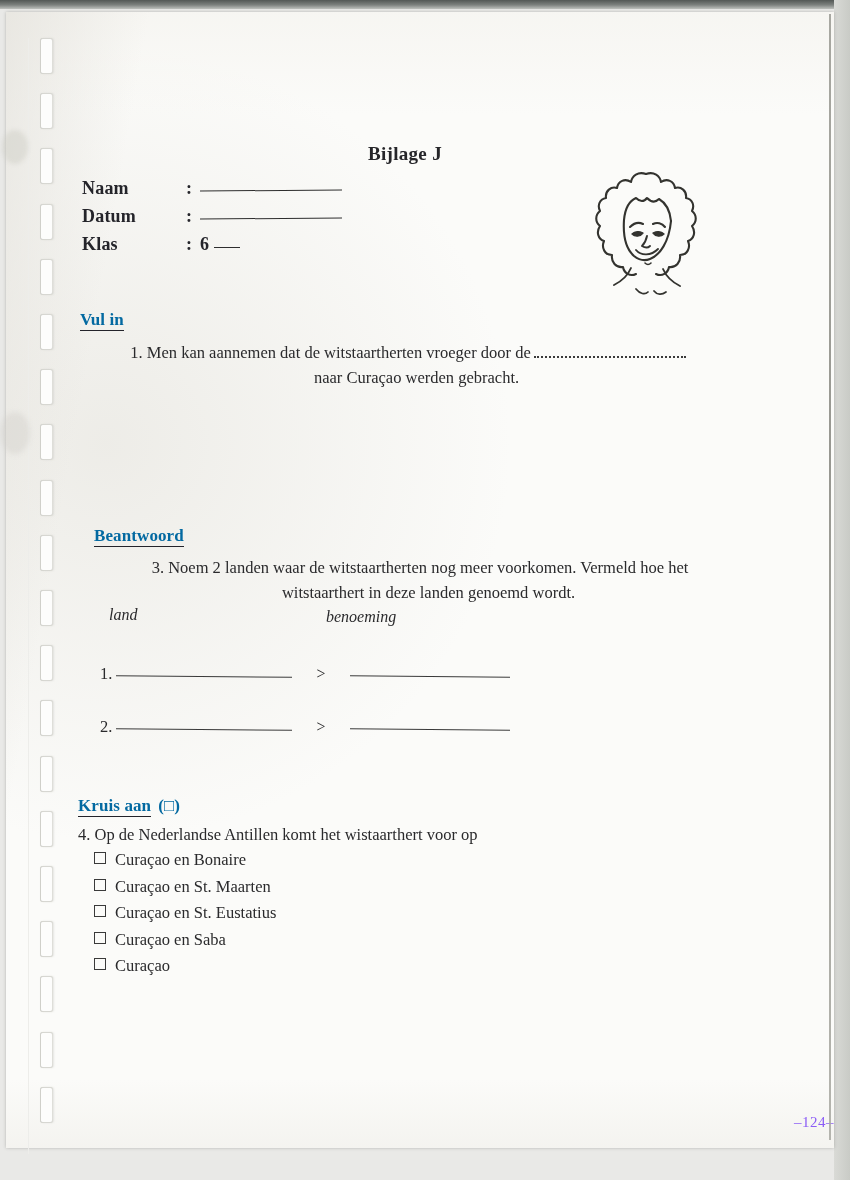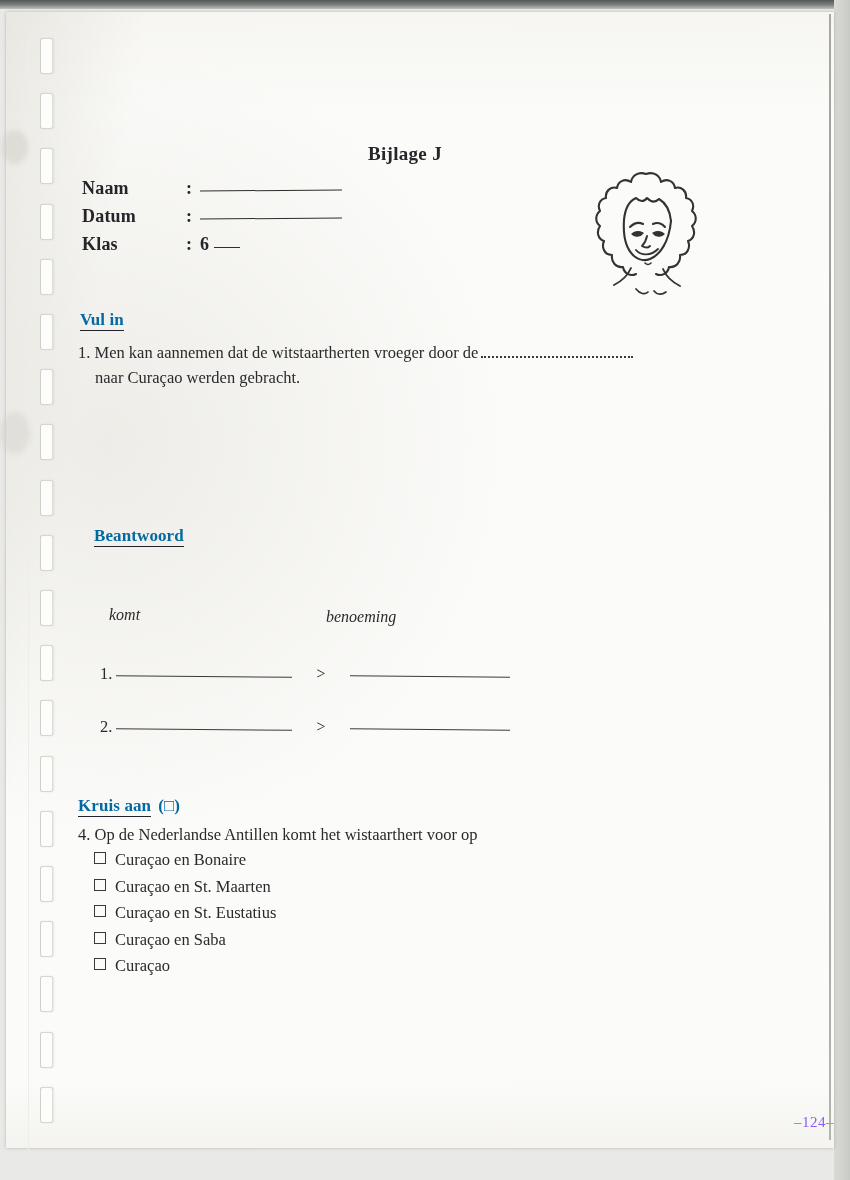--- a/index.html
+++ b/index.html
@@ -156,20 +156,21 @@
     font-weight: bold;
     margin-left: 7px;
   }
 
   
   .question {
     position: absolute;
     font-size: 16.5px;
     line-height: 25px;
     color: #2a2a2c;
+    text-align: center;
   }
   .q-indent {
     display: block;
     margin-left: 17px;
   }
   .dotted-fill {
     display: inline-block;
     border-bottom: 2.2px dotted #3a3a3a;
     height: 9px;
     vertical-align: baseline;
@@ -340,22 +341,27 @@
       <span>1.</span>
       <span>Men kan aannemen dat de witstaartherten vroeger door de</span><span class="dotted-fill" style="width:152px;"></span>
       <span class="q-indent">naar Curaçao werden gebracht.</span>
     </div>
 
 
     <div class="section-heading" style="left:88px; top:514px;">
       <span class="heading-underline">Beantwoord</span>
     </div>
 
-
-    <div class="table-caption" style="left:103px; top:594px;">komt</div>
+    <div class="question" style="left:74px; top:543px; width:680px;">
+      <span>3.</span>
+      <span>Noem 2 landen waar de witstaartherten nog meer voorkomen. Vermeld hoe het</span>
+      <span class="q-indent">witstaarthert in deze landen genoemd wordt.</span>
+    </div>
+
+    <div class="table-caption" style="left:103px; top:594px;">land</div>
     <div class="table-caption" style="left:320px; top:596px;">benoeming</div>
 
     <div class="answer-row" style="left:94px; top:652px;">
       <span class="answer-num">1.</span>
       <span class="answer-rule-left"></span>
       <span class="answer-arrow">&gt;</span>
       <span class="answer-rule-right"></span>
     </div>
 
     <div class="answer-row" style="left:94px; top:705px;">

